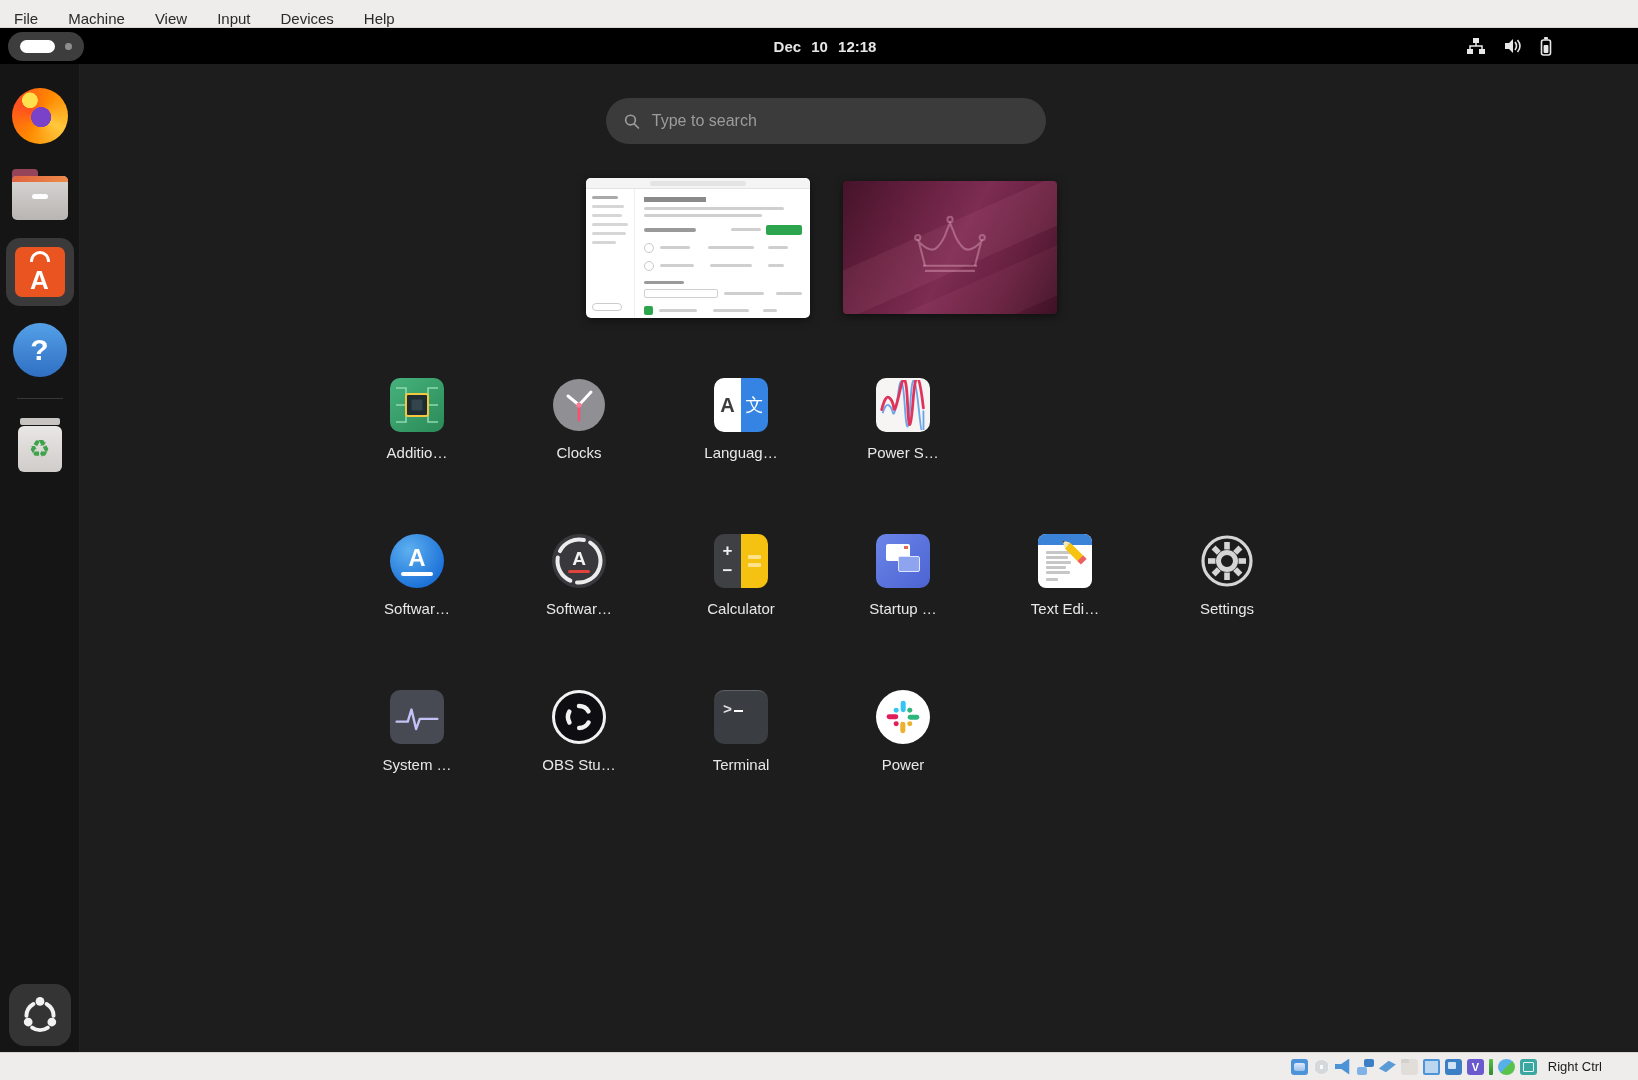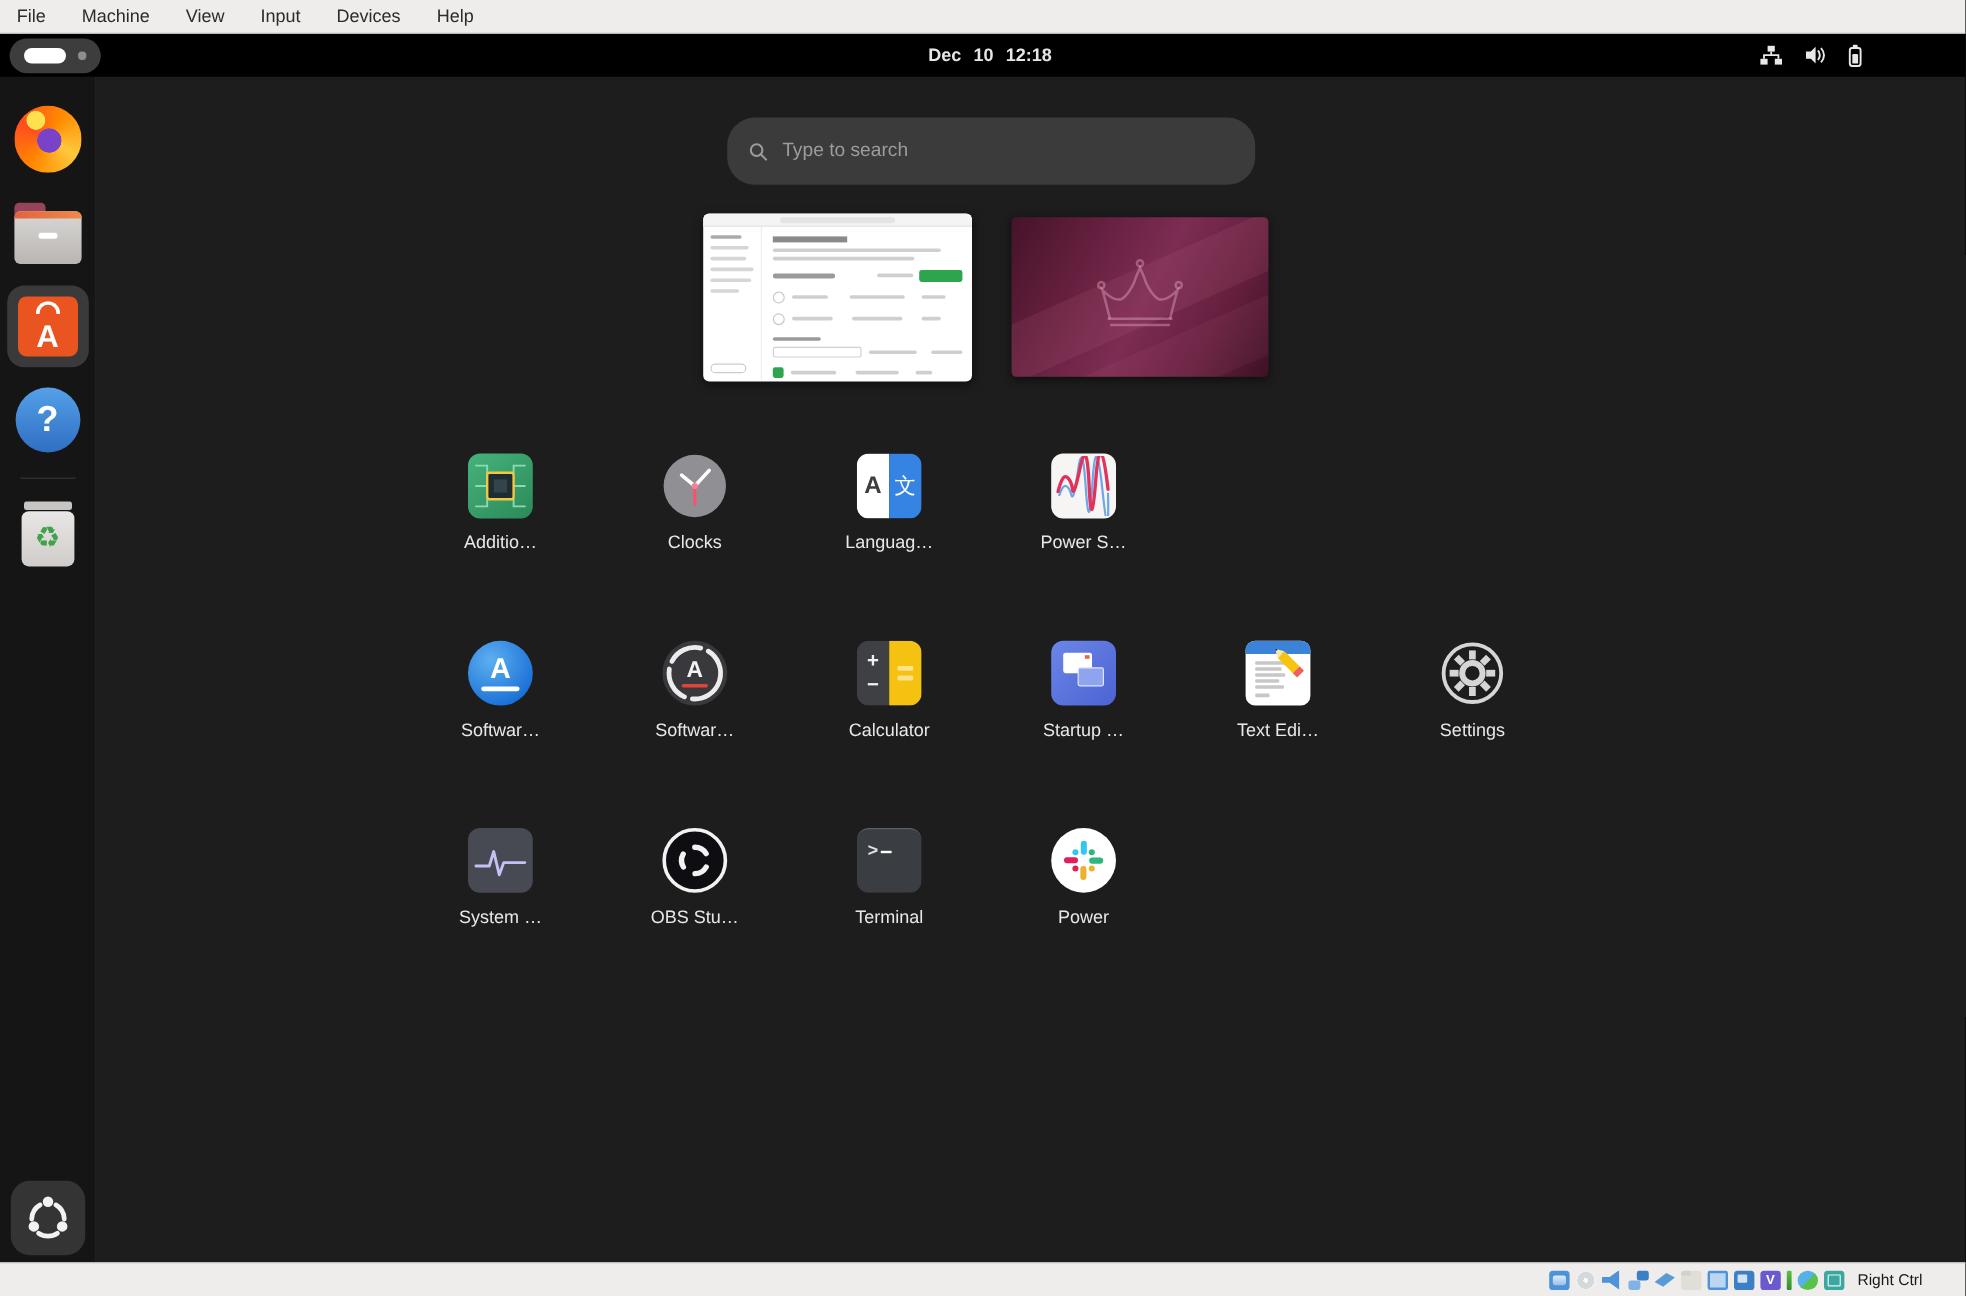--- a/index.html
+++ b/index.html
@@ -3,21 +3,21 @@
 <meta charset="utf-8">
 <style>
   * { margin:0; padding:0; box-sizing:border-box; }
   html,body { width:1638px; height:1080px; overflow:hidden; background:#000;
     font-family:"Liberation Sans", sans-serif; }
   .screen { position:relative; width:1638px; height:1080px; background:#1d1d1d; }
 
   
   .vbox-menubar { position:absolute; top:0; left:0; right:0; height:28px;
     background:#efedec; border-bottom:1px solid #d7d4d1;
-    display:flex; align-items:center; padding-left:14px; gap:30px; z-index:30; }
+    display:flex; align-items:flex-end; padding-left:14px; gap:30px; z-index:30; }
   .vbox-menu-item { font-size:15px; color:#2b2b2b; cursor:default; }
 
   
   .gnome-topbar { position:absolute; top:28px; left:0; right:0; height:36px;
     background:#000; display:flex; align-items:center; z-index:20; }
   .ws-pill { position:absolute; left:8px; top:4px; width:76px; height:29px;
     background:#3d3d3d; border-radius:16px; display:flex; align-items:center;
     padding:0 12px; gap:10px; }
   .ws-active { width:38px; height:13px; background:#fff; border-radius:7px; }
   .ws-dot { width:7px; height:7px; background:#8e8e8e; border-radius:50%; }
@@ -64,21 +64,21 @@
     justify-content:center; color:#fff; font-size:30px; font-weight:bold; }
   .icon-trash { width:50px; height:54px; position:relative; }
   .icon-trash .lid { position:absolute; top:0; left:5px; width:40px; height:7px;
     background:#c7c4c1; border-radius:2px; }
   .icon-trash .body { position:absolute; top:8px; left:3px; width:44px; height:46px;
     background:linear-gradient(#e9e7e5,#cfccc9); border-radius:6px;
     display:flex; align-items:center; justify-content:center; }
   .icon-trash .recycle { color:#3fa24c; font-size:24px; line-height:1; }
 
   
-  .search-bar { position:absolute; left:606px; top:98px; width:440px; height:56px;
+  .search-bar { position:absolute; left:606px; top:98px; width:440px; height:46px;
     background:#3b3b3b; border-radius:23px; display:flex; align-items:center;
     padding:0 18px; gap:12px; }
   .search-bar input { background:transparent; border:none; outline:none;
     color:#d8d8d8; font-size:16px; width:100%;
     font-family:"Liberation Sans", sans-serif; }
   .search-bar input::placeholder { color:#9c9c9c; }
 
   .preview-browser { position:absolute; left:586px; top:178px; width:224px; height:140px;
     background:#fff; border-radius:5px; overflow:hidden;
     box-shadow:0 2px 8px rgba(0,0,0,.5); }

